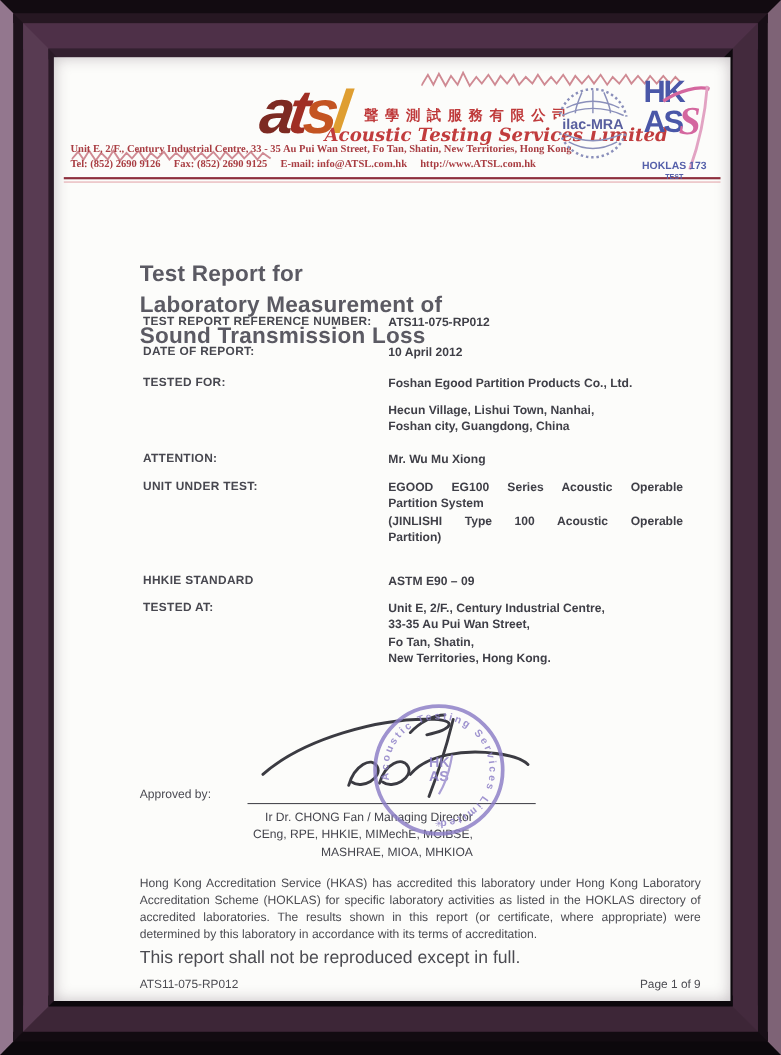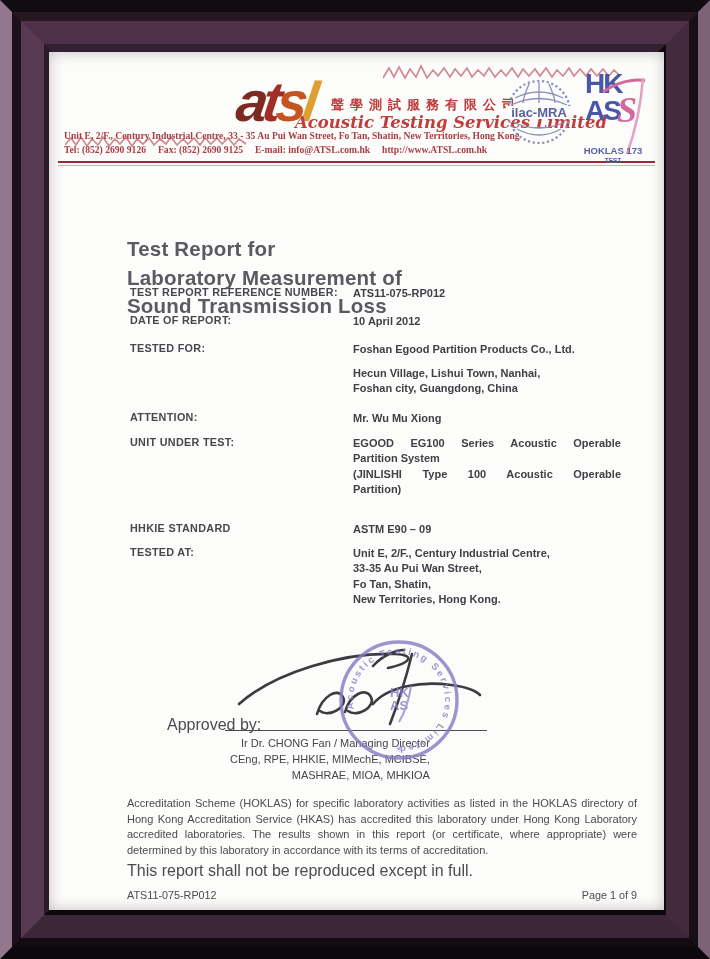--- a/index.html
+++ b/index.html
@@ -45,21 +45,21 @@
             color:#47474f; letter-spacing:.3px; }
   .fvalue { position:absolute; left:304px; width:268px; font-size:11px; font-weight:700;
             color:#3f3f47; }
   .fvalue .ln { line-height:15.4px; }
   .stretch { text-align:justify; text-align-last:justify; }
 
   .title { position:absolute; left:78px; top:136px; font-size:20.5px; font-weight:700;
            color:#5b5a63; line-height:28.5px; letter-spacing:.2px;margin-top:47px; }
 
   
-  .approved { position:absolute; left:78px; top:664px; font-size:16px; color:#4a4a52;margin-left:40px; }
+  .approved { position:absolute; left:78px; top:664px; font-size:11px; color:#4a4a52; }
   .sigline  { position:absolute; left:176px; top:678px; width:262px; border-top:1.6px solid #4b4b52; }
   .names { position:absolute; left:181px; top:684px; font-size:11px; color:#44444c; line-height:15.8px;text-align:right; }
 
   
   .para { position:absolute; left:78px; top:744px; width:510px; font-size:11px;
           color:#4b4b51; line-height:15.5px; }
   .note { position:absolute; left:78px; top:810px; font-size:16px; color:#4b4b51; }
   .footer { position:absolute; left:78px; top:837px; width:510px; font-size:10.8px; color:#4b4b51; }
   .footer .pg { float:right; }
 
@@ -210,22 +210,22 @@
       </g>
       <text x="0" y="52" font-size="9" text-anchor="middle" fill="#8b7dc6">✳</text>
       <g>
         <text x="-9" y="-3" font-size="13" font-weight="900" fill="#8b7dc6">HK</text>
         <text x="-9" y="10" font-size="13" font-weight="900" fill="#8b7dc6">AS</text>
         <path d="M12,-14 C10,0 6,12 0,22" fill="none" stroke="#9a8ccd" stroke-width="2"></path>
       </g>
     </svg>
 
     <div class="para">
+      <div class="stretch">Hong Kong Accreditation Service (HKAS) has accredited this laboratory under Hong Kong Laboratory</div>
       <div class="stretch">Accreditation Scheme (HOKLAS) for specific laboratory activities as listed in the HOKLAS directory of</div>
-      <div class="stretch">Hong Kong Accreditation Service (HKAS) has accredited this laboratory under Hong Kong Laboratory</div>
       <div class="stretch">accredited laboratories. The results shown in this report (or certificate, where appropriate) were</div>
       <div>determined by this laboratory in accordance with its terms of accreditation.</div>
     </div>
     <div class="note">This report shall not be reproduced except in full.</div>
     <div class="footer">
       <span>ATS11-075-RP012</span>
       <span class="pg">Page 1 of 9</span>
     </div>
 
   </div>

